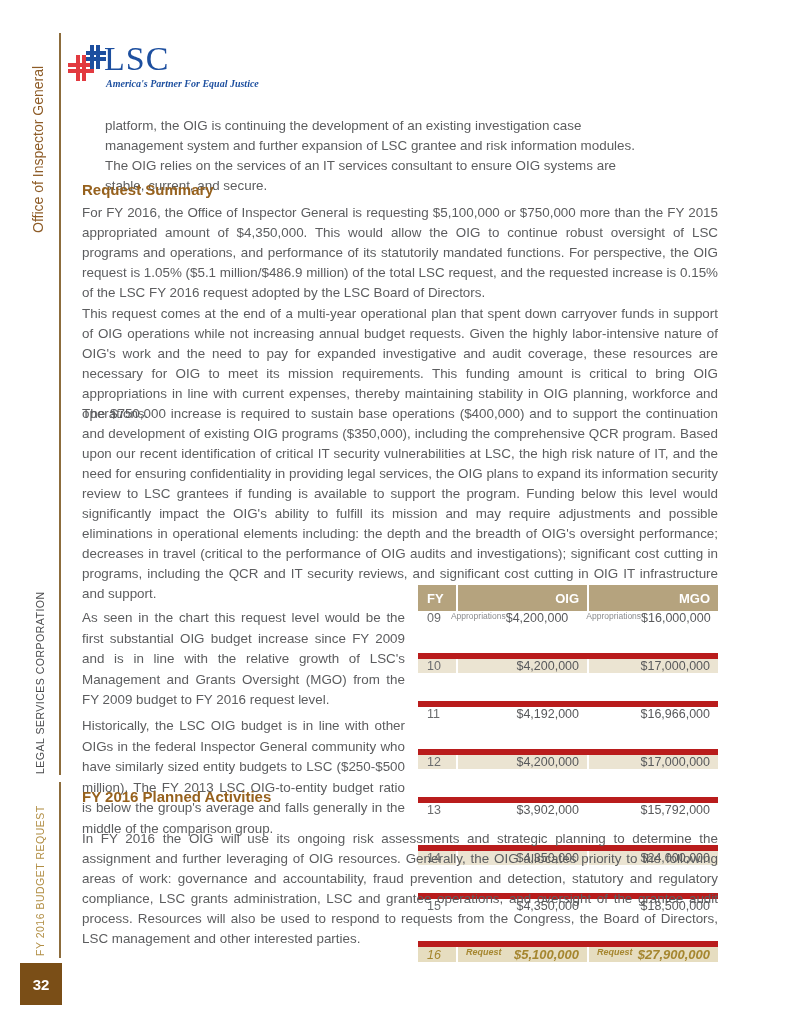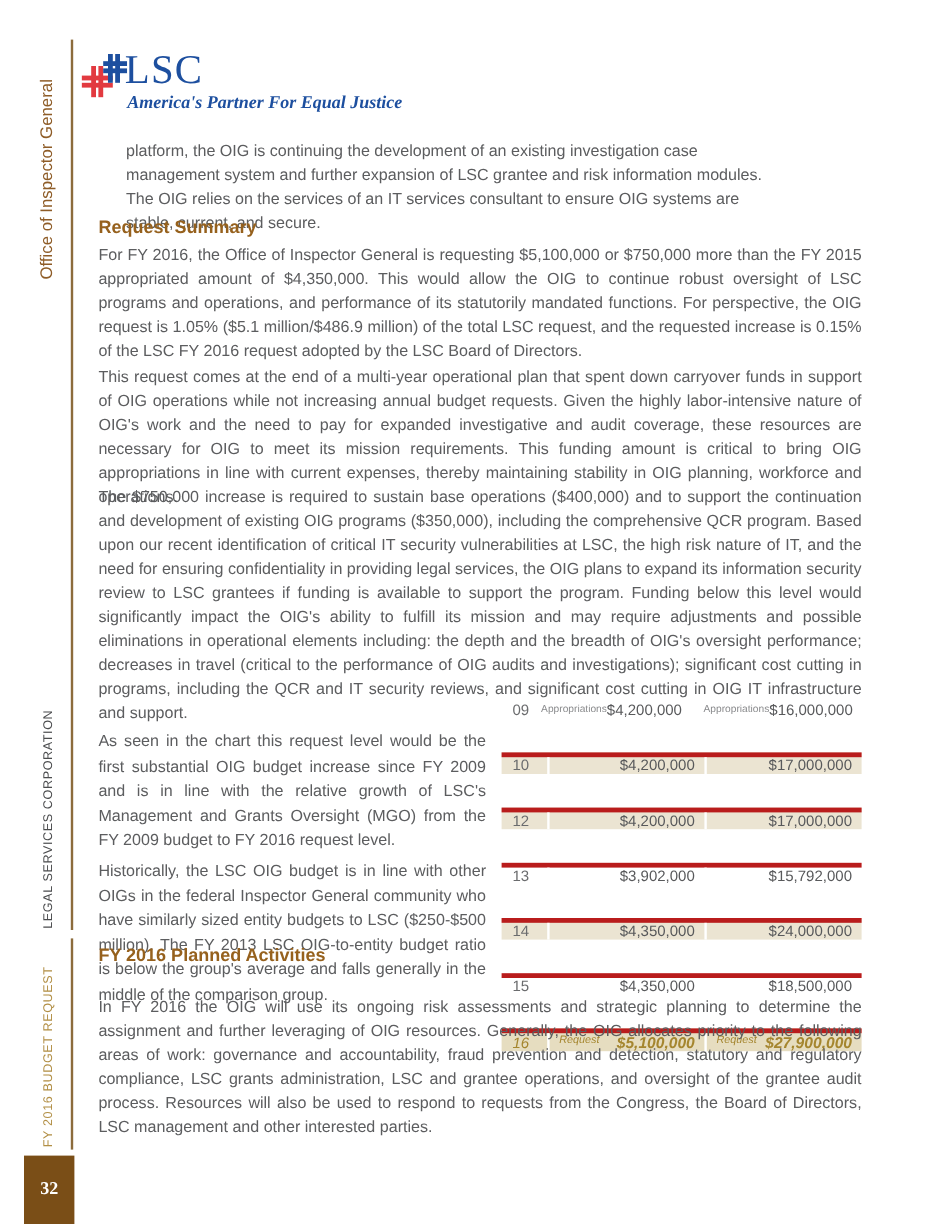--- a/index.html
+++ b/index.html
@@ -12,32 +12,32 @@
     position:absolute;writing-mode:vertical-rl;transform:rotate(180deg);
     white-space:nowrap;
   }
   .v-office{left:30px;top:35px;height:198px;font-size:14px;color:#8e5c27;}
   .v-legal{left:34px;top:577px;height:197px;font-size:10.5px;color:#4b4c4e;letter-spacing:.5px;}
   .v-request{left:34px;top:786px;height:170px;font-size:10.5px;color:#b28f45;letter-spacing:.5px;}
   .vrule{position:absolute;left:59px;width:1.5px;background:#8c6c3c;}
   .vrule.seg1{top:33px;height:742px;}
   .vrule.seg2{top:782px;height:176px;}
   .pagebox{
-    position:absolute;left:20px;top:963px;width:42px;height:57px;background:#7a4e17;
-    color:#fff;font-weight:bold;font-size:15px;display:flex;align-items:center;justify-content:center;font-family:Liberation Serif, serif;
+    position:absolute;left:20px;top:963px;width:42px;height:42px;background:#7a4e17;
+    color:#fff;font-weight:bold;font-size:15px;display:flex;align-items:center;justify-content:center;
   }
   
   .logo-mark{position:absolute;left:68px;top:45px;}
   .logo-lsc{
     position:absolute;left:104px;top:40px;font-family:"Liberation Serif",serif;
     font-size:34px;color:#1d4f9f;letter-spacing:1px;
   }
   .logo-tag{
     position:absolute;left:106px;top:78px;font-family:"Liberation Serif",serif;
-    font-style:italic;font-weight:bold;font-size:15px;color:#1d4f9f;
+    font-style:italic;font-weight:bold;font-size:10px;color:#1d4f9f;
   }
   
   .body-text{color:#5c5d5f;font-size:13.4px;line-height:20px;text-align:justify;position:absolute;}
   .intro{left:105px;top:116px;width:552px;text-align:left;}
   .h-brown{position:absolute;color:#96611d;font-weight:bold;font-size:15px;}
   .h-rs{left:82px;top:181px;}
   .p1{left:82px;top:203px;width:636px;}
   .p2{left:82px;top:304px;width:636px;}
   .p3{left:82px;top:404px;width:636px;}
   .colA{left:82px;top:608px;width:323px;line-height:20.5px;}
@@ -51,30 +51,30 @@
     display:flex;align-items:center;justify-content:center;
   }
   .t-head{height:26px;background:#b5a37e;display:flex;color:#fff;font-weight:bold;font-size:13px;}
   .t-head .fy{width:38px;display:flex;align-items:center;padding-left:9px;box-sizing:border-box;}
   .t-head .val{
     flex:1;display:flex;align-items:center;justify-content:flex-end;
     padding-right:8px;border-left:2px solid #fff;
   }
   .t-rows{height:166px;display:flex;flex-direction:column;}
   .trow{flex:1;display:flex;background:#fff;font-size:12.5px;color:#6b6c6e;}
-  .trow+.trow{border-top:4px solid #b91c1c;margin-top:28px;}
+  .trow+.trow{border-top:6px solid #b91c1c;margin-top:28px;}
   .trow.alt{background:#ebe4d2;}
   .trow.request{background:#e6ddc0;color:#a5862f;font-style:italic;}
   .trow .fy{width:38px;display:flex;align-items:center;padding-left:9px;box-sizing:border-box;}
   .trow .val{
     flex:1;border-left:2px solid #fff;display:flex;padding:0 8px;
   }
   .lbl{font-size:8.5px;color:#8a8b8d;}
   .amt{margin-left:auto;color:#58595b;}
-  .trow.request .lbl{color:#a5862f;font-weight:normal;font-size:9px;}
+  .trow.request .lbl{color:#a5862f;font-weight:bold;font-size:9px;}
   .trow.request .amt{color:#a5862f;font-weight:bold;font-size:13px;}
 </style>
 </head>
 <body>
 
 <div class="vtext v-office">Office of Inspector General</div>
 <div class="vrule seg1"></div>
 <div class="vtext v-legal">LEGAL SERVICES CORPORATION</div>
 <div class="vrule seg2"></div>
 <div class="vtext v-request">FY 2016 BUDGET REQUEST</div>
@@ -99,20 +99,25 @@
 
 <div class="h-brown h-rs">Request Summary</div>
 <div class="body-text p1">For FY 2016, the Office of Inspector General is requesting $5,100,000 or $750,000 more than the FY 2015 appropriated amount of $4,350,000. This would allow the OIG to continue robust oversight of LSC programs and operations, and performance of its statutorily mandated functions. For perspective, the OIG request is 1.05% ($5.1 million/$486.9 million) of the total LSC request, and the requested increase is 0.15% of the LSC FY 2016 request adopted by the LSC Board of Directors.</div>
 <div class="body-text p2">This request comes at the end of a multi-year operational plan that spent down carryover funds in support of OIG operations while not increasing annual budget requests. Given the highly labor-intensive nature of OIG's work and the need to pay for expanded investigative and audit coverage, these resources are necessary for OIG to meet its mission requirements. This funding amount is critical to bring OIG appropriations in line with current expenses, thereby maintaining stability in OIG planning, workforce and operations.</div>
 <div class="body-text p3">The $750,000 increase is required to sustain base operations ($400,000) and to support the continuation and development of existing OIG programs ($350,000), including the comprehensive QCR program. Based upon our recent identification of critical IT security vulnerabilities at LSC, the high risk nature of IT, and the need for ensuring confidentiality in providing legal services, the OIG plans to expand its information security review to LSC grantees if funding is available to support the program. Funding below this level would significantly impact the OIG's ability to fulfill its mission and may require adjustments and possible eliminations in operational elements including: the depth and the breadth of OIG's oversight performance; decreases in travel (critical to the performance of OIG audits and investigations); significant cost cutting in programs, including the QCR and IT security reviews, and significant cost cutting in OIG IT infrastructure and support.</div>
 
 <div class="body-text colA">As seen in the chart this request level would be the first substantial OIG budget increase since FY 2009 and is in line with the relative growth of LSC's Management and Grants Oversight (MGO) from the FY 2009 budget to FY 2016 request level.</div>
 <div class="body-text colB">Historically, the LSC OIG budget is in line with other OIGs in the federal Inspector General community who have similarly sized entity budgets to LSC ($250-$500 million). The FY 2013 LSC OIG-to-entity budget ratio is below the group's average and falls generally in the middle of the comparison group.</div>
 
 <div class="ftable">
+  <div class="t-head">
+    <div class="fy">FY</div>
+    <div class="val">OIG</div>
+    <div class="val">MGO</div>
+  </div>
   <div class="t-rows">
       <div class="trow">
         <div class="fy">09</div>
         <div class="val">
           <span class="lbl">Appropriations</span>
           <span class="amt">$4,200,000</span>
         </div>
         <div class="val">
           <span class="lbl">Appropriations</span>
           <span class="amt">$16,000,000</span>
@@ -122,20 +127,31 @@
         <div class="fy">10</div>
         <div class="val">
           <span class="lbl"></span>
           <span class="amt">$4,200,000</span>
         </div>
         <div class="val">
           <span class="lbl"></span>
           <span class="amt">$17,000,000</span>
         </div>
       </div>
+      <div class="trow">
+        <div class="fy">11</div>
+        <div class="val">
+          <span class="lbl"></span>
+          <span class="amt">$4,192,000</span>
+        </div>
+        <div class="val">
+          <span class="lbl"></span>
+          <span class="amt">$16,966,000</span>
+        </div>
+      </div>
       <div class="trow alt">
         <div class="fy">12</div>
         <div class="val">
           <span class="lbl"></span>
           <span class="amt">$4,200,000</span>
         </div>
         <div class="val">
           <span class="lbl"></span>
           <span class="amt">$17,000,000</span>
         </div>

